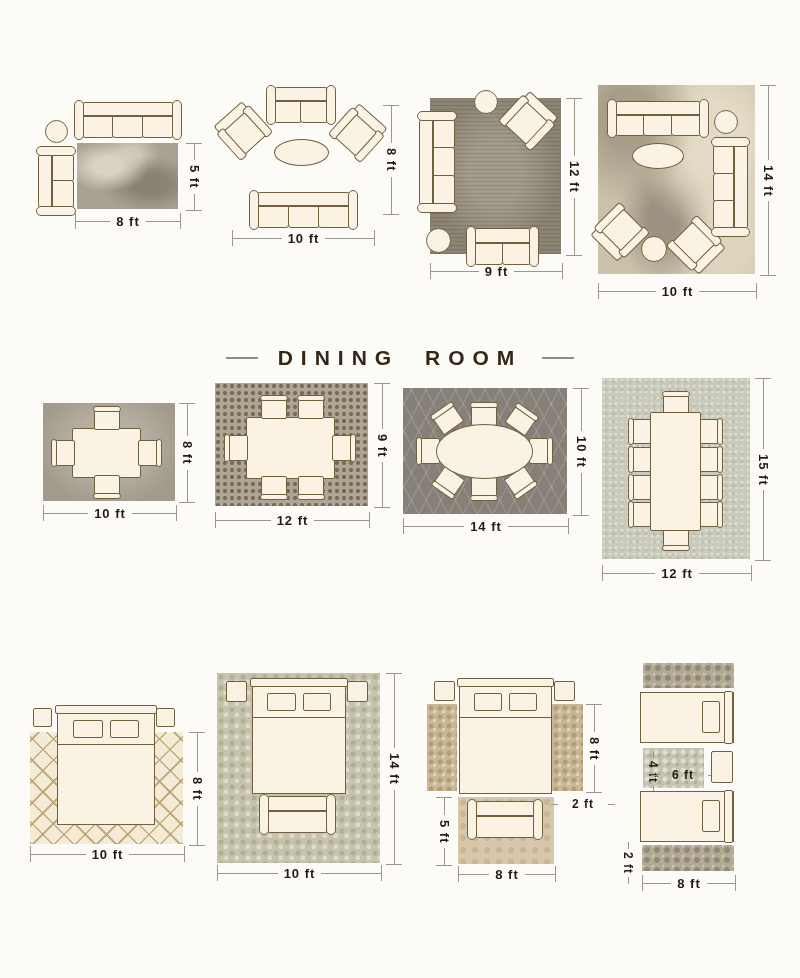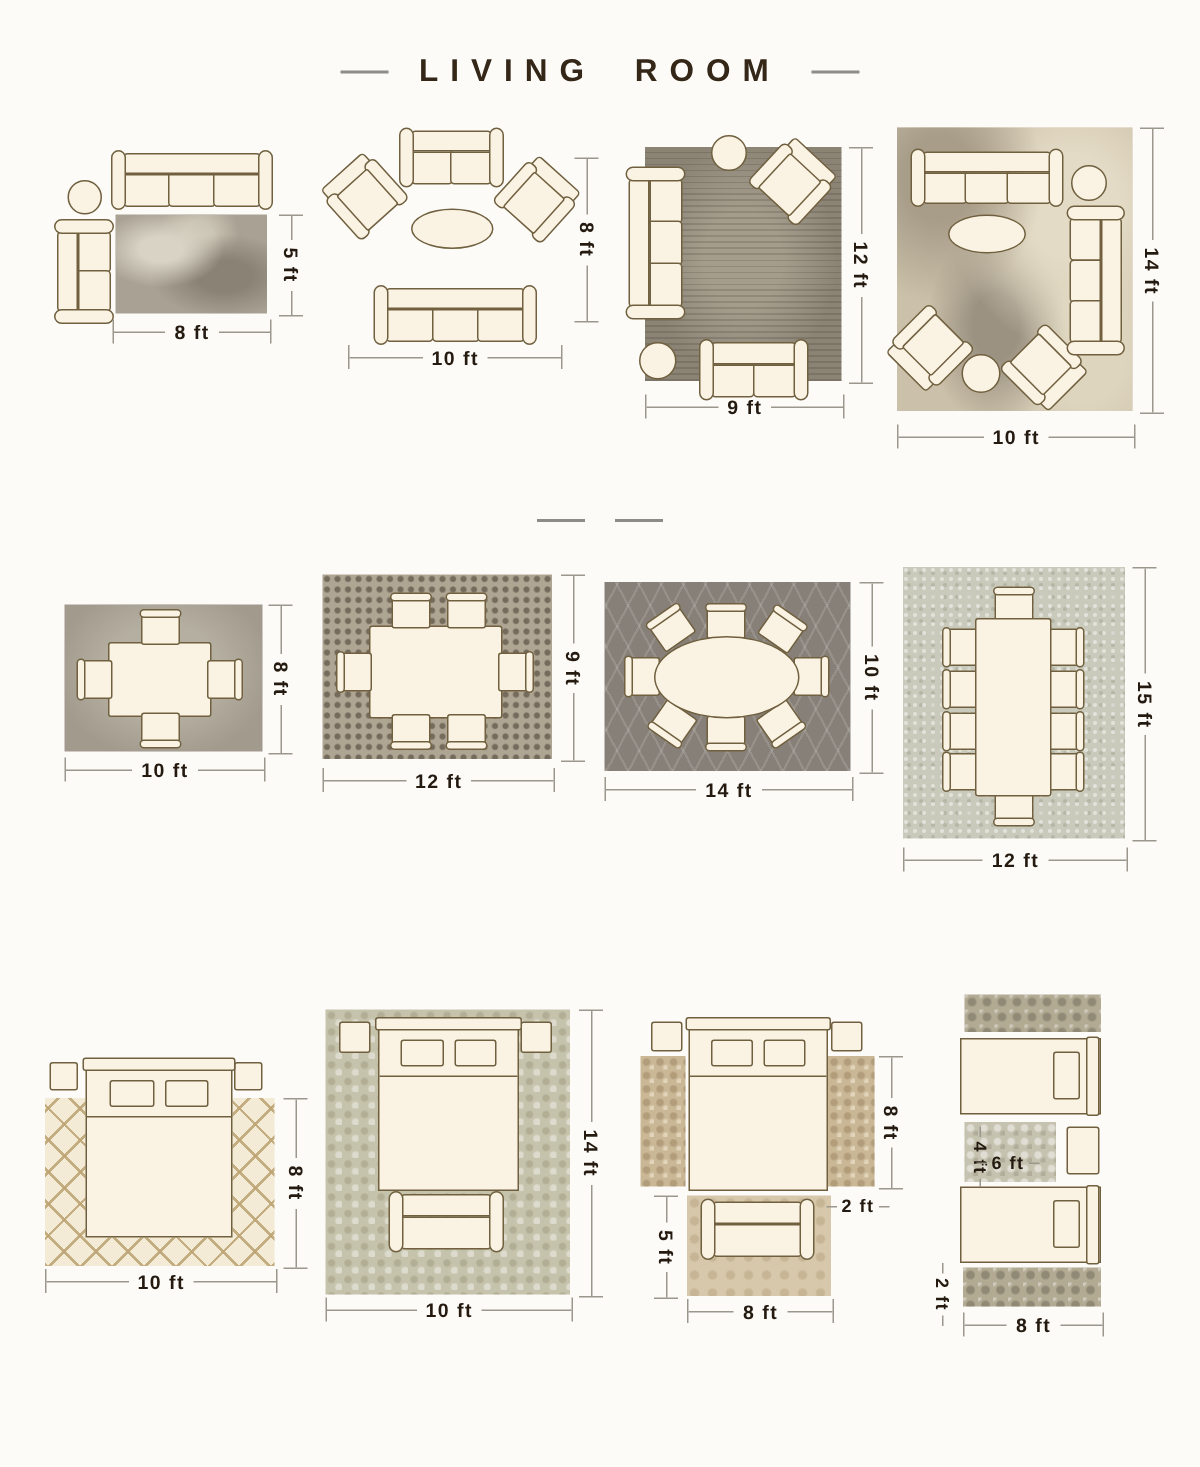--- a/index.html
+++ b/index.html
@@ -142,33 +142,28 @@
   .dim .lab { white-space:nowrap; }
   .dim.h { height:16px; border-left:1px solid #9b978d; border-right:1px solid #9b978d; }
   .dim.h::before, .dim.h::after { content:""; flex:1; height:1px; background:#9b978d; }
   .dim.h .lab { padding:0 6px; }
   .dim.v { width:16px; flex-direction:column; border-top:1px solid #9b978d; border-bottom:1px solid #9b978d; }
   .dim.v::before, .dim.v::after { content:""; flex:1; width:1px; background:#9b978d; }
   .dim.v .lab { writing-mode:vertical-rl; padding:5px 0; }
   .dim.mini { font-size:12px; border:none; }
   .dim.mini.h::before, .dim.mini.h::after { flex:0 0 7px; }
   .dim.mini.v::before, .dim.mini.v::after { flex:0 0 7px; }
-  .dim.mini .lab { padding:0 3px; }
+  .dim.mini .lab { padding:0 14px; }
   .dim.mini.v .lab { padding:3px 0; }
 </style>
 </head>
 <body>
 
 <div id="canvas">
 
-  <div class="section-title" style="top:36px">
-    <span class="dash"></span>
-    <span>LIVING ROOM</span>
-    <span class="dash"></span>
-  </div>
 
   <div class="layer">
 
     <div class="rug gray-abstract" style="left:77px;top:143px;width:101px;height:66px"></div>
     <div class="sofa h" style="left:74px;top:102px;width:108px;height:36px">
       <div class="arm"></div>
       <div class="mid">
           <div class="back"></div>
         <div class="seats">
             <div></div>
@@ -323,20 +318,21 @@
     <div class="dim v" style="left:760px;top:85px;height:189px">
       <span class="lab">14 ft</span>
     </div>
     <div class="dim h" style="left:598px;top:283px;width:157px">
       <span class="lab">10 ft</span>
     </div>
   </div>
 
   <div class="section-title" style="top:346px">
     <span class="dash"></span>
+    <span>DINING ROOM</span>
     <span class="dash"></span>
   </div>
 
   <div class="layer">
 
     <div class="rug grayp" style="left:43px;top:403px;width:132px;height:98px"></div>
     <div class="rtable" style="left:72px;top:428px;width:69px;height:50px"></div>
     <div class="dchair n" style="left:94px;top:410px;width:26px;height:20px"></div>
     <div class="dchair s" style="left:94px;top:475px;width:26px;height:20px"></div>
     <div class="dchair w" style="left:55px;top:440px;width:20px;height:26px"></div>

